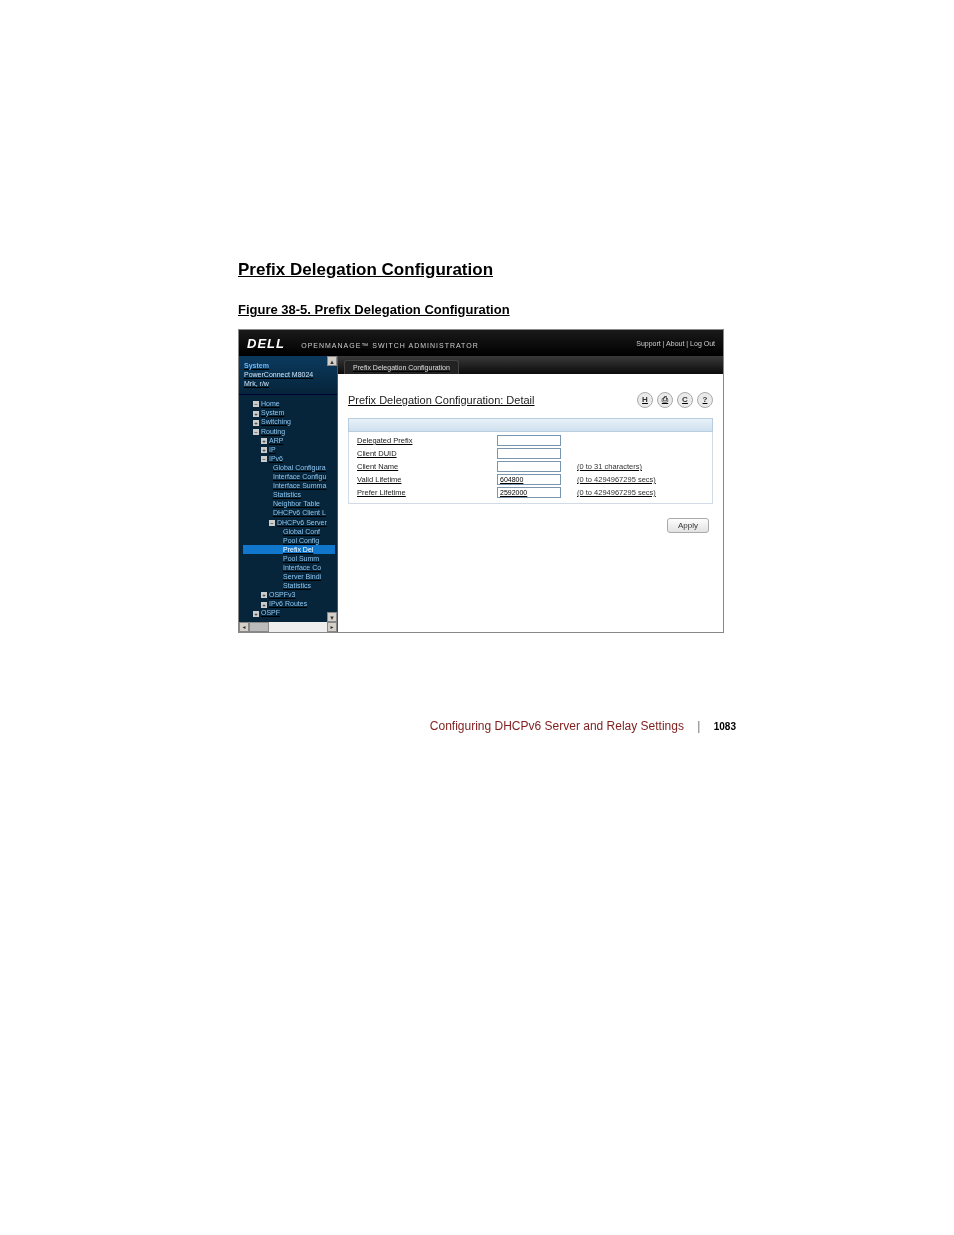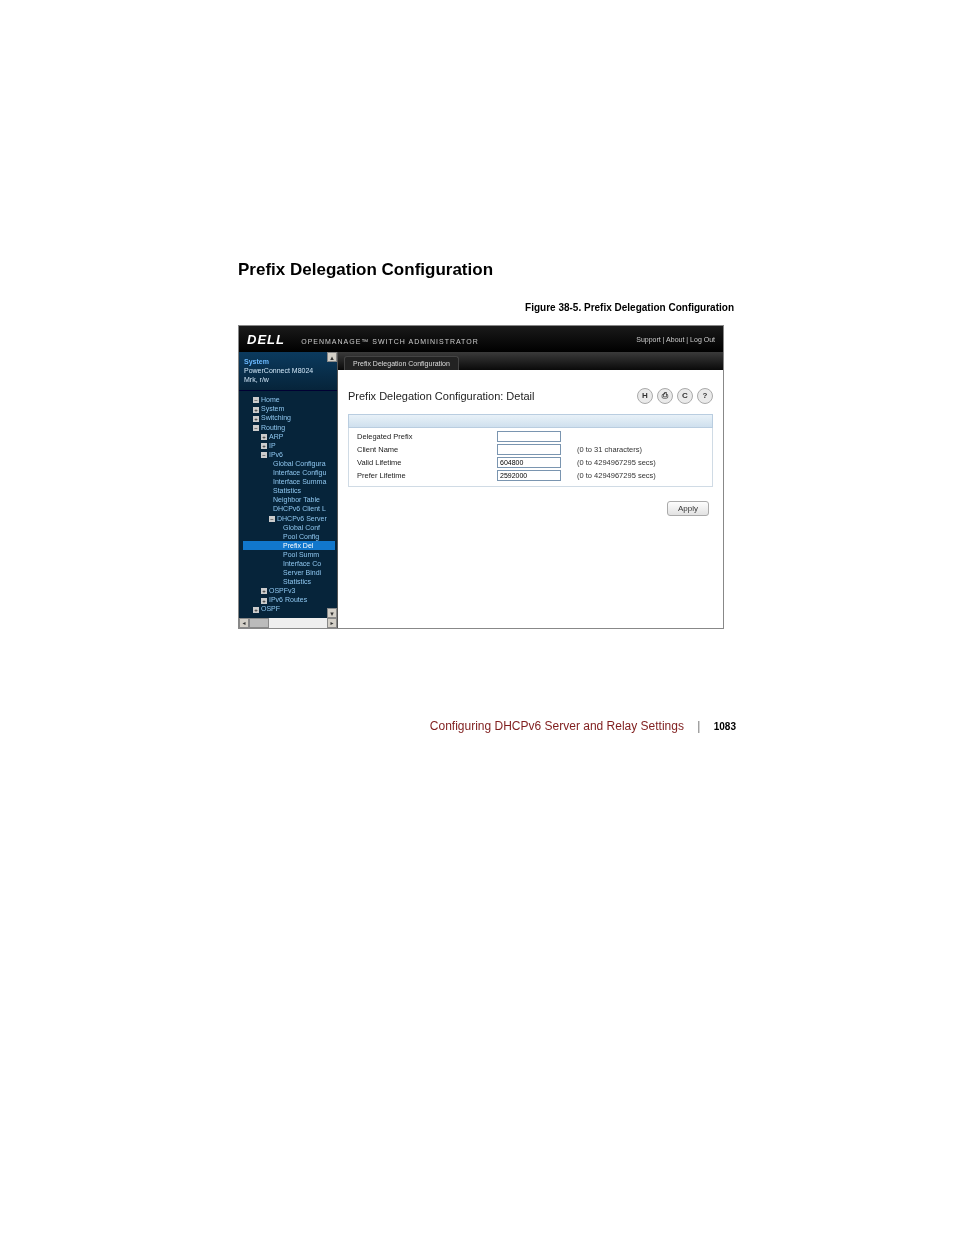--- a/index.html
+++ b/index.html
@@ -8,20 +8,21 @@
     background: #fff;
     font-family: Georgia, 'Times New Roman', serif;
     color: #000;
   }
   .page {
     width: 954px;
     height: 933px;
     position: relative;
     box-sizing: border-box;
     padding: 260px 220px 0 238px;
+    text-decoration: underline;
   }
   h2.section-title {
     font-family: Arial, Helvetica, sans-serif;
     font-weight: bold;
     font-size: 17px;
     margin: 0 0 8px 0;
   }
   p.body {
     font-size: 15px;
     line-height: 1.35;
@@ -29,23 +30,22 @@
   }
   p.body b {
     font-weight: bold;
   }
   .arrow {
     font-family: Arial, sans-serif;
   }
   .figcap {
     font-family: Arial, Helvetica, sans-serif;
     font-weight: bold;
-    font-size: 10px;
+    font-size: 13px;
     margin: 22px 0 12px 0;
-    text-align: right;
   }
   
   .shot {
     width: 484px;
     border: 1px solid #888;
     font-family: Arial, Helvetica, sans-serif;
     font-size: 8px;
     color: #fff;
     background: #0a0a0a;
   }
@@ -380,20 +380,24 @@
             <div class="circ">?</div>
           </div>
         </div>
         <div class="form-band"></div>
         <div class="form">
           <div class="frow">
             <div class="lab">Delegated Prefix</div>
             <div class="inp"></div>
           </div>
           <div class="frow">
+            <div class="lab">Client DUID</div>
+            <div class="inp"></div>
+          </div>
+          <div class="frow">
             <div class="lab">Client Name</div>
             <div class="inp"></div>
             <div class="hint">(0 to 31 characters)</div>
           </div>
           <div class="frow">
             <div class="lab">Valid Lifetime</div>
             <div class="inp">604800</div>
             <div class="hint">(0 to 4294967295 secs)</div>
           </div>
           <div class="frow">

